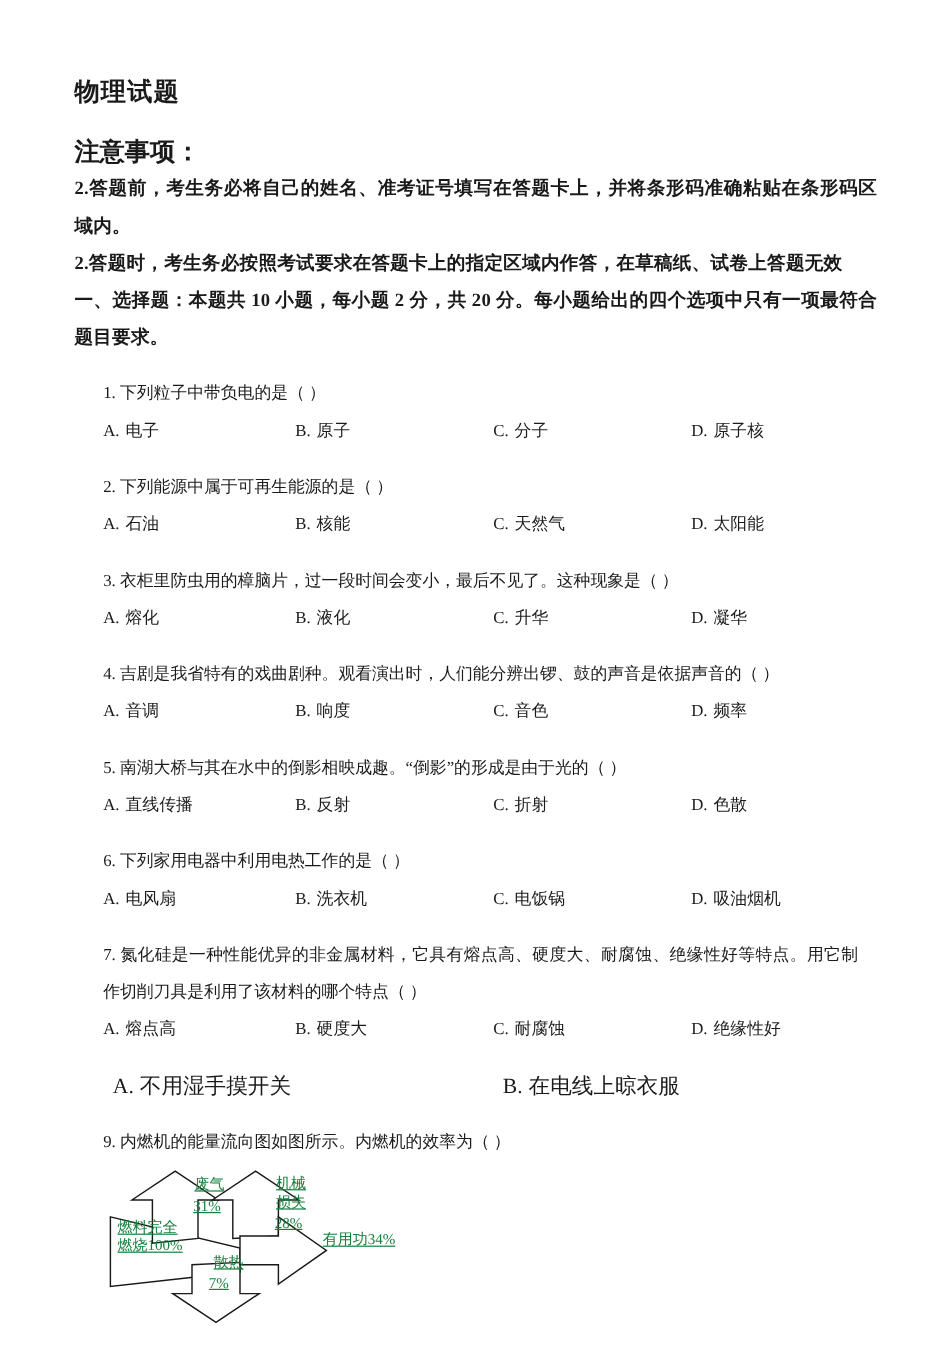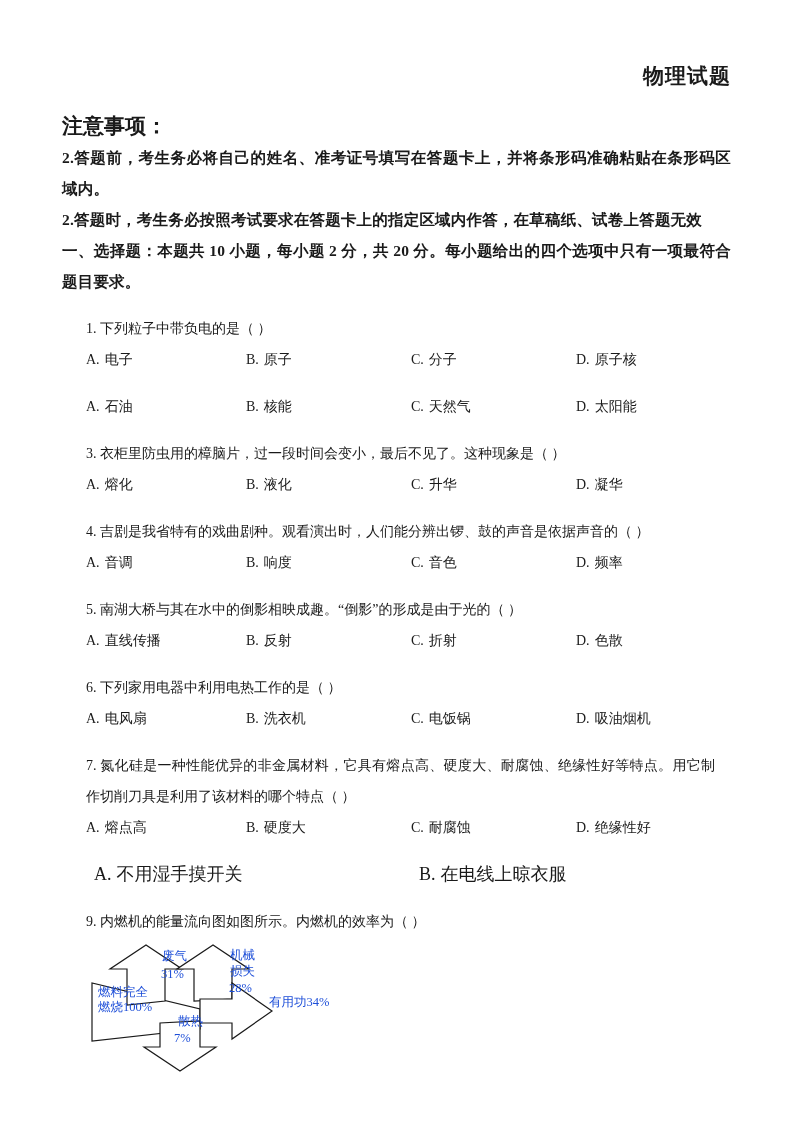--- a/index.html
+++ b/index.html
@@ -18,21 +18,21 @@
   .page {
     position: relative;
     width: 793px;
     height: 1122px;
     box-sizing: border-box;
     padding: 0 62px;
   }
 
   
   .doc-title {
-    text-align: right;
+    text-align: left;
     font-size: 21px;
     font-weight: bold;
     letter-spacing: 1px;
     margin: 0;
     padding-top: 64px;
     line-height: 1.2;
   }
 
   
   .notice {
@@ -111,22 +111,23 @@
     margin-left: 4px;
     width: 330px;
     height: 140px;
   }
   .figure svg { display: block; }
   .fig-label {
     position: absolute;
     font-size: 12.5px;
     line-height: 15px;
     font-family: "Liberation Serif", "DejaVu Serif", serif;
-    color: #1d4ed8;
+    color: #15803d;
     white-space: nowrap;
+    text-decoration: underline;
   }
   .lbl-fuel      { left: 16px;  top: 42px; }
   .lbl-exhaust   { left: 80px;  top: 6px;  }
   .lbl-exhaust-p { left: 79px;  top: 24px; }
   .lbl-mech      { left: 148px; top: 5px;  }
   .lbl-mech2     { left: 148px; top: 21px; }
   .lbl-mech-p    { left: 147px; top: 38px; }
   .lbl-useful    { left: 187px; top: 52px; }
   .lbl-radiate   { left: 96px;  top: 71px; text-align: center; }
   .lbl-radiate-p { left: 92px;  top: 88px; }
@@ -153,20 +154,24 @@
     </div>
     <div class="opts-4">
       <span class="opt opt-a"><span class="opt-letter">A.</span><span>电子</span></span>
       <span class="opt opt-b"><span class="opt-letter">B.</span><span>原子</span></span>
       <span class="opt opt-c"><span class="opt-letter">C.</span><span>分子</span></span>
       <span class="opt opt-d"><span class="opt-letter">D.</span><span>原子核</span></span>
     </div>
   </div>
 
   <div class="q-block">
+    <div class="q-stem">
+      <span>2.</span>
+      <span>下列能源中属于可再生能源的是（      ）</span>
+    </div>
     <div class="opts-4">
       <span class="opt opt-a"><span class="opt-letter">A.</span><span>石油</span></span>
       <span class="opt opt-b"><span class="opt-letter">B.</span><span>核能</span></span>
       <span class="opt opt-c"><span class="opt-letter">C.</span><span>天然气</span></span>
       <span class="opt opt-d"><span class="opt-letter">D.</span><span>太阳能</span></span>
     </div>
   </div>
 
   <div class="q-block">
     <div class="q-stem">

